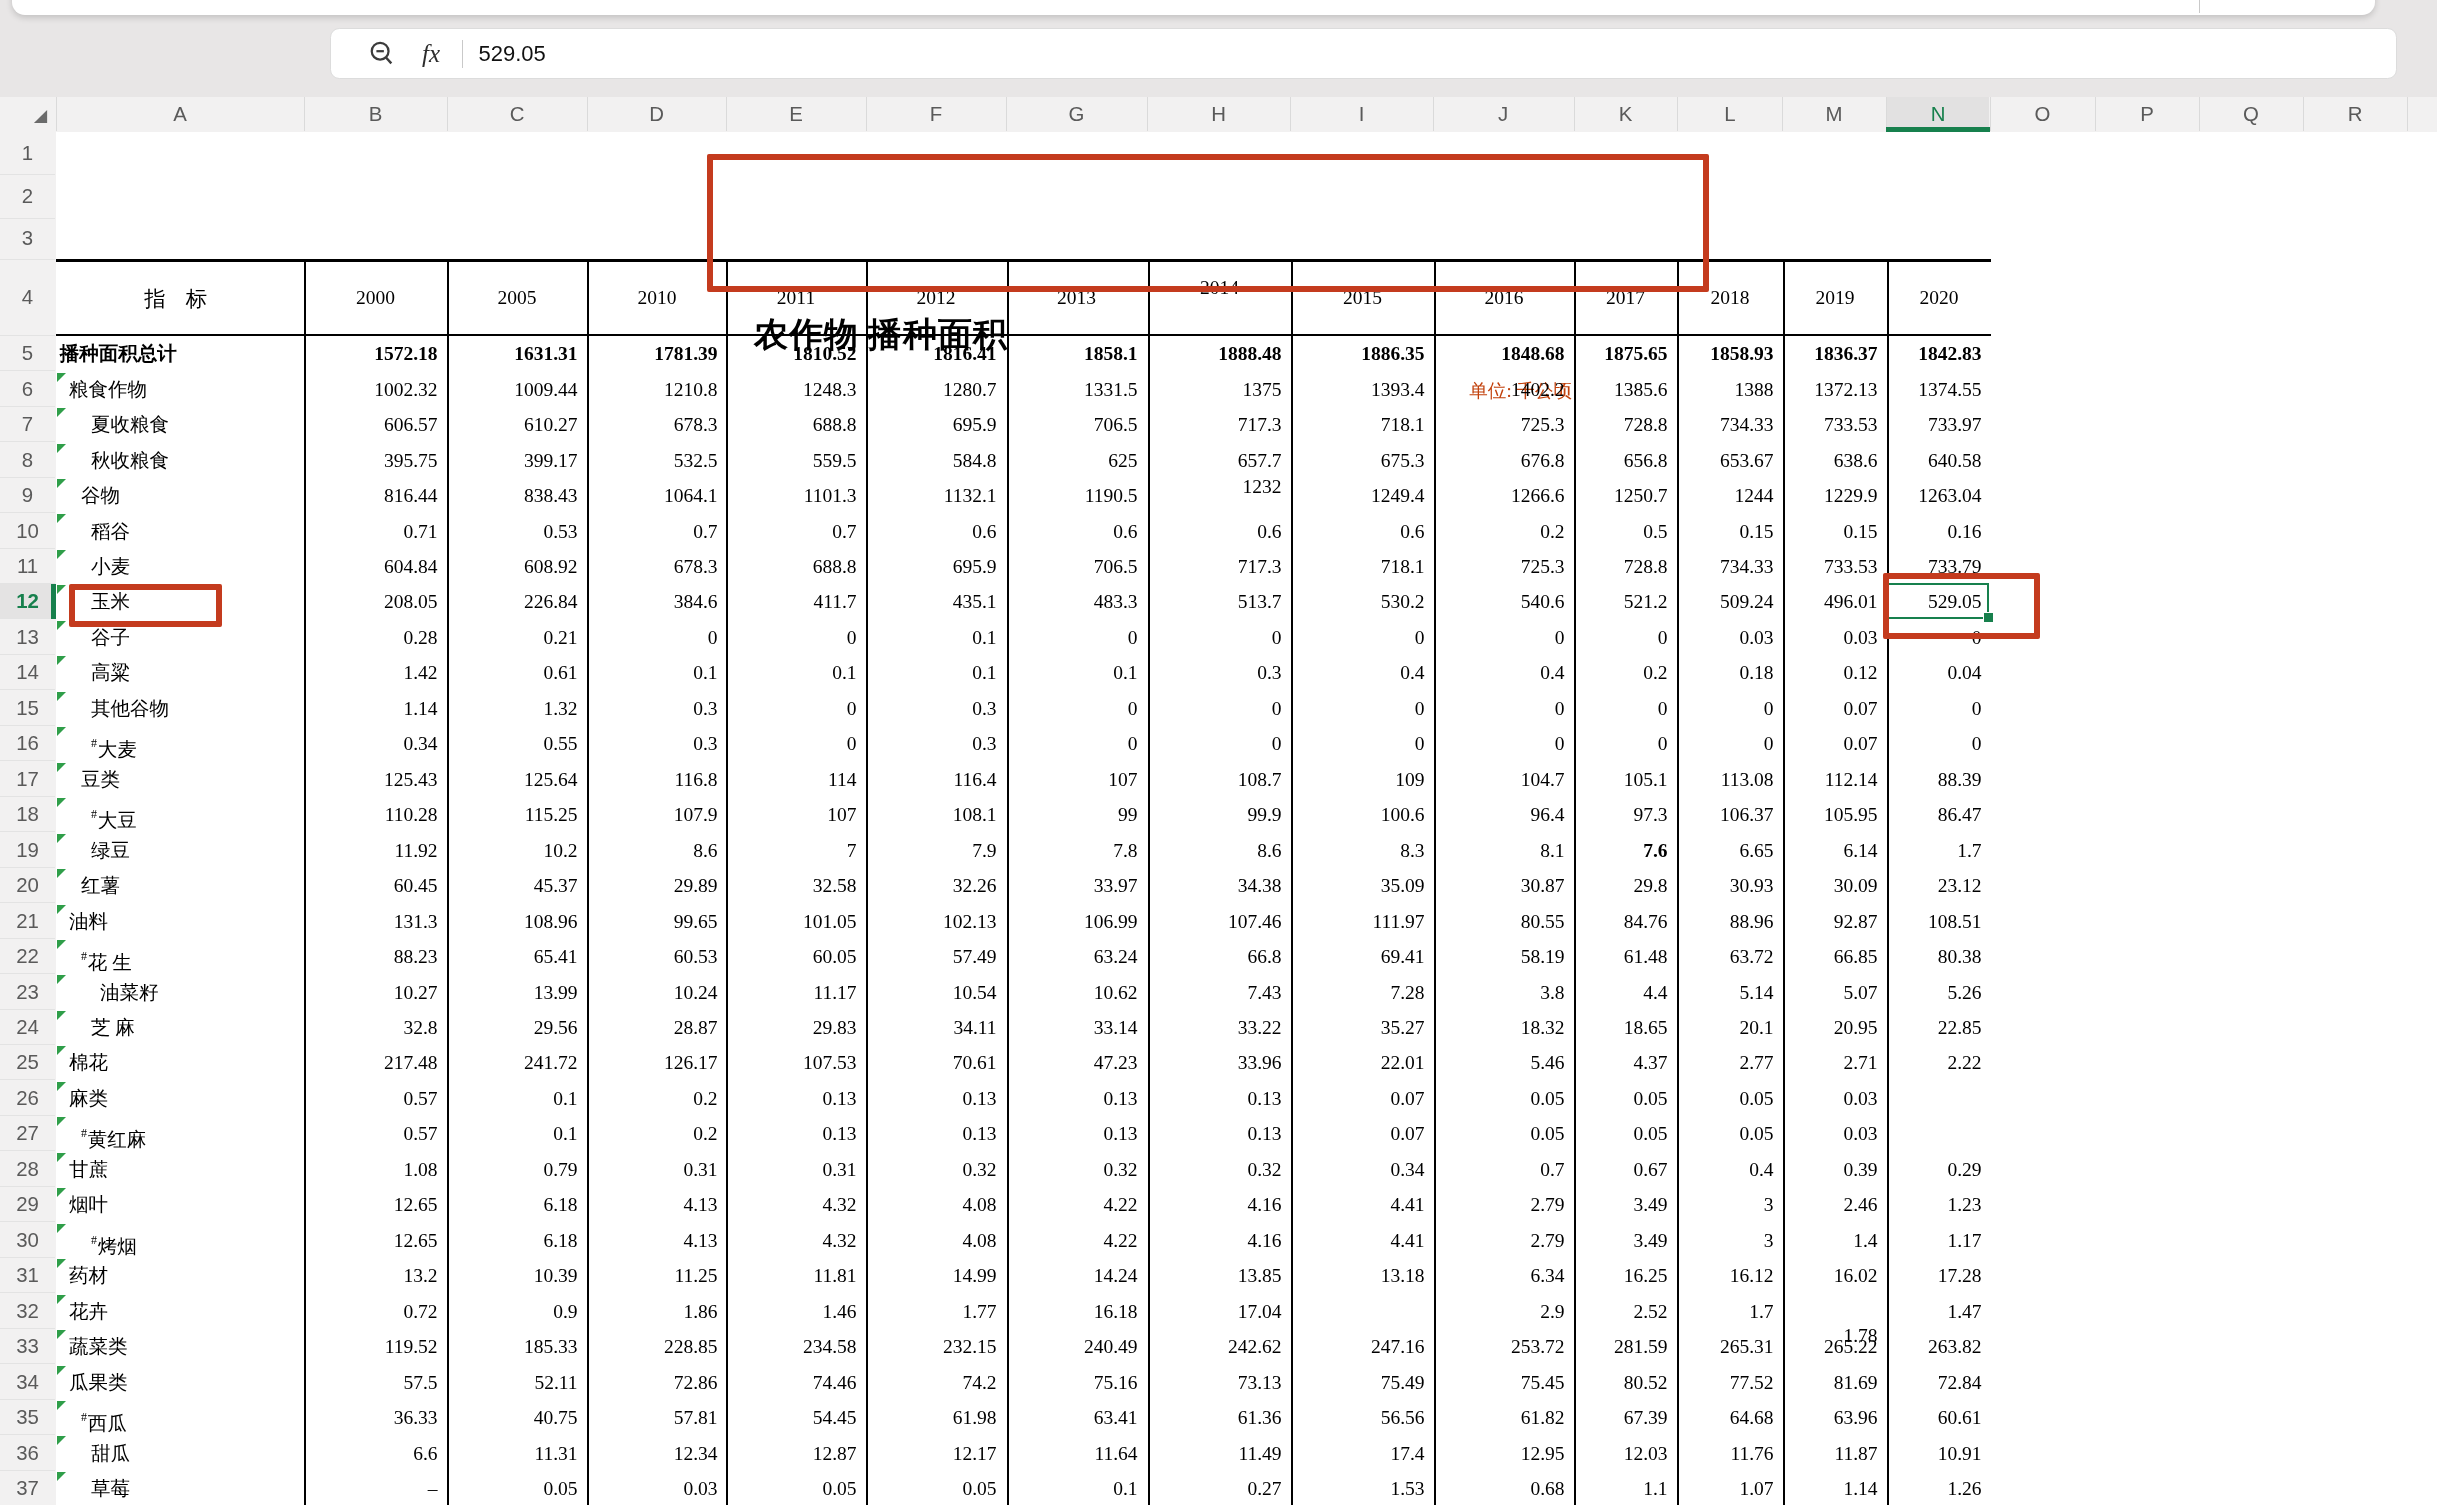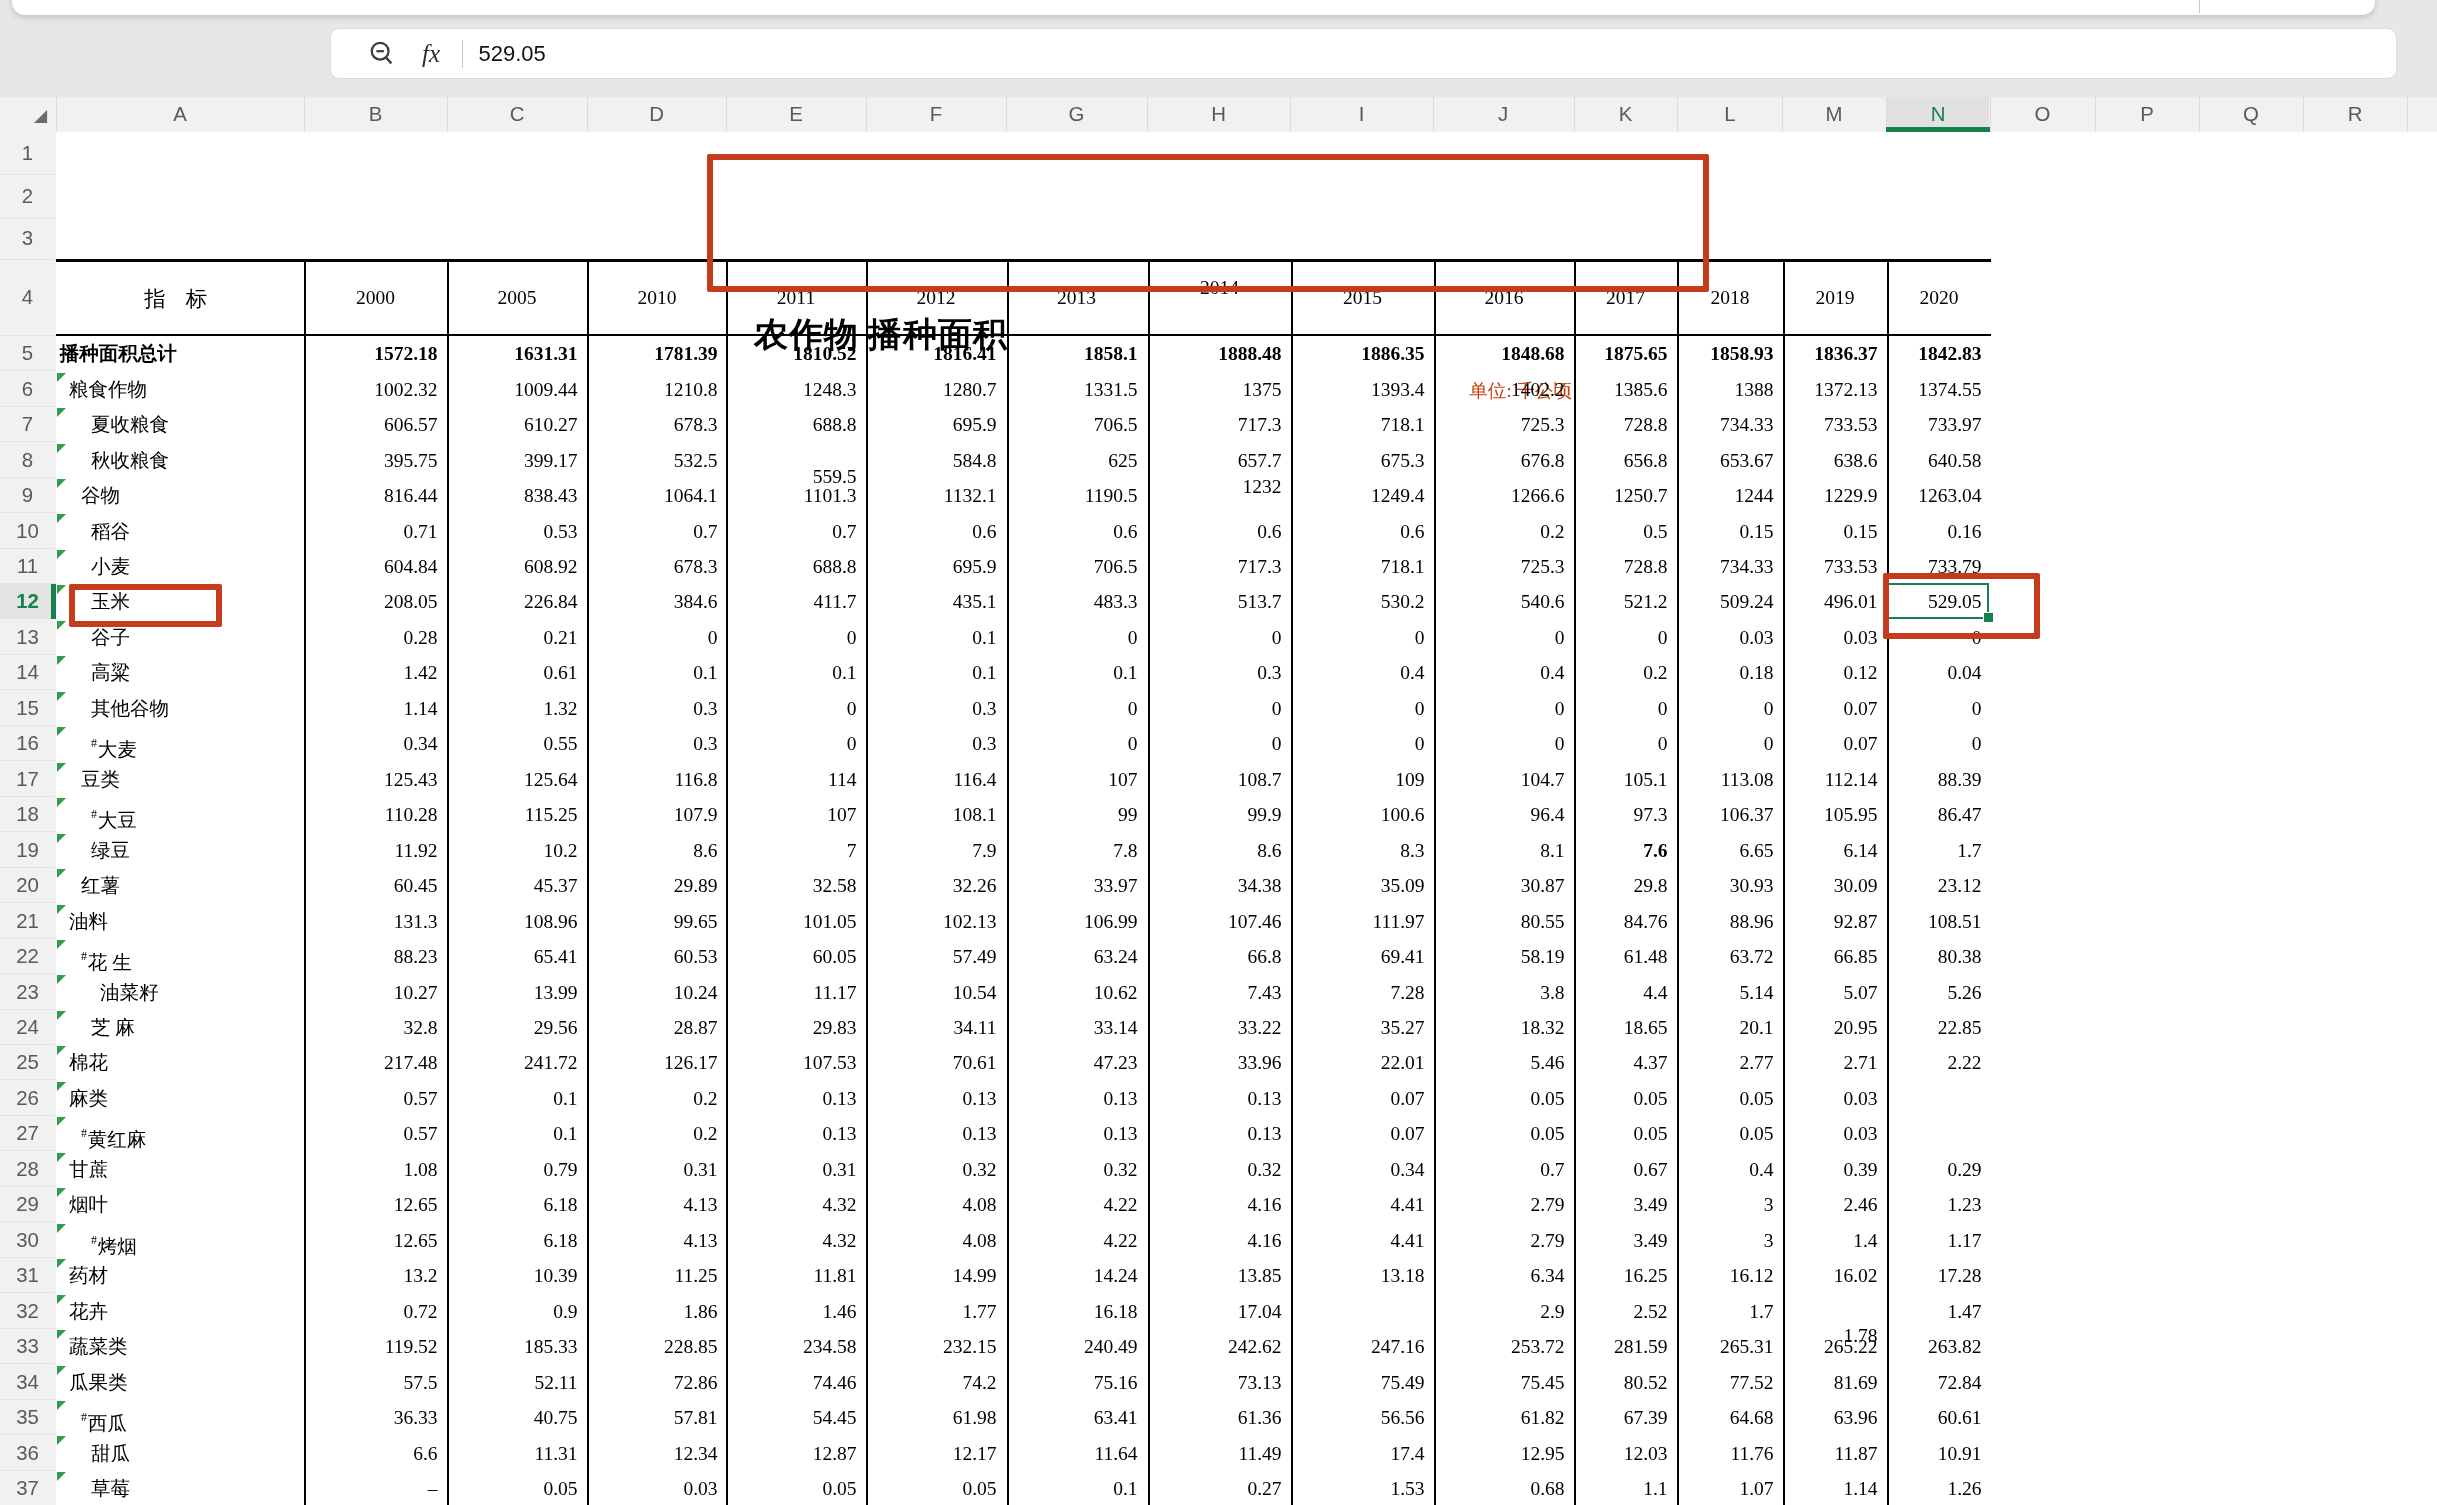--- a/index.html
+++ b/index.html
@@ -233,21 +233,21 @@
       <div class="cell num" style="left: 1380px; top: 275px; width: 136px; height: 35px; line-height: 35px; font-weight: normal;">725.3</div>
       <div class="cell num" style="left: 1520px; top: 275px; width: 99px; height: 35px; line-height: 35px; font-weight: normal;">728.8</div>
       <div class="cell num" style="left: 1623px; top: 275px; width: 102px; height: 35px; line-height: 35px; font-weight: normal;">734.33</div>
       <div class="cell num" style="left: 1729px; top: 275px; width: 100px; height: 35px; line-height: 35px; font-weight: normal;">733.53</div>
       <div class="cell num" style="left: 1833px; top: 275px; width: 100px; height: 35px; line-height: 35px; font-weight: normal;">733.97</div>
       <div class="cell lab" style="left: 0.9px; top: 311px; width: 245px; height: 35px; line-height: 35px; padding-left: 34px; font-weight: normal;">秋收粮食</div>
       <div class="flag" style="left: 0.9px; top: 312px;"></div>
       <div class="cell num" style="left: 250px; top: 311px; width: 139px; height: 35px; line-height: 35px; font-weight: normal;">395.75</div>
       <div class="cell num" style="left: 393px; top: 311px; width: 136px; height: 35px; line-height: 35px; font-weight: normal;">399.17</div>
       <div class="cell num" style="left: 533px; top: 311px; width: 136px; height: 35px; line-height: 35px; font-weight: normal;">532.5</div>
-      <div class="cell num" style="left: 672px; top: 311px; width: 136px; height: 35px; line-height: 35px; font-weight: normal; margin-top: 16px;">559.5</div>
+      <div class="cell num" style="left: 672px; top: 311px; width: 136px; height: 35px; line-height: 35px; font-weight: normal;">559.5</div>
       <div class="cell num" style="left: 812px; top: 311px; width: 136px; height: 35px; line-height: 35px; font-weight: normal;">584.8</div>
       <div class="cell num" style="left: 952px; top: 311px; width: 137px; height: 35px; line-height: 35px; font-weight: normal;">625</div>
       <div class="cell num" style="left: 1094px; top: 311px; width: 139px; height: 35px; line-height: 35px; font-weight: normal;">657.7</div>
       <div class="cell num" style="left: 1237px; top: 311px; width: 139px; height: 35px; line-height: 35px; font-weight: normal;">675.3</div>
       <div class="cell num" style="left: 1380px; top: 311px; width: 136px; height: 35px; line-height: 35px; font-weight: normal;">676.8</div>
       <div class="cell num" style="left: 1520px; top: 311px; width: 99px; height: 35px; line-height: 35px; font-weight: normal;">656.8</div>
       <div class="cell num" style="left: 1623px; top: 311px; width: 102px; height: 35px; line-height: 35px; font-weight: normal;">653.67</div>
       <div class="cell num" style="left: 1729px; top: 311px; width: 100px; height: 35px; line-height: 35px; font-weight: normal;">638.6</div>
       <div class="cell num" style="left: 1833px; top: 311px; width: 100px; height: 35px; line-height: 35px; font-weight: normal;">640.58</div>
       <div class="cell lab" style="left: 0.9px; top: 346px; width: 245px; height: 35px; line-height: 35px; padding-left: 24px; font-weight: normal;">谷物</div>

